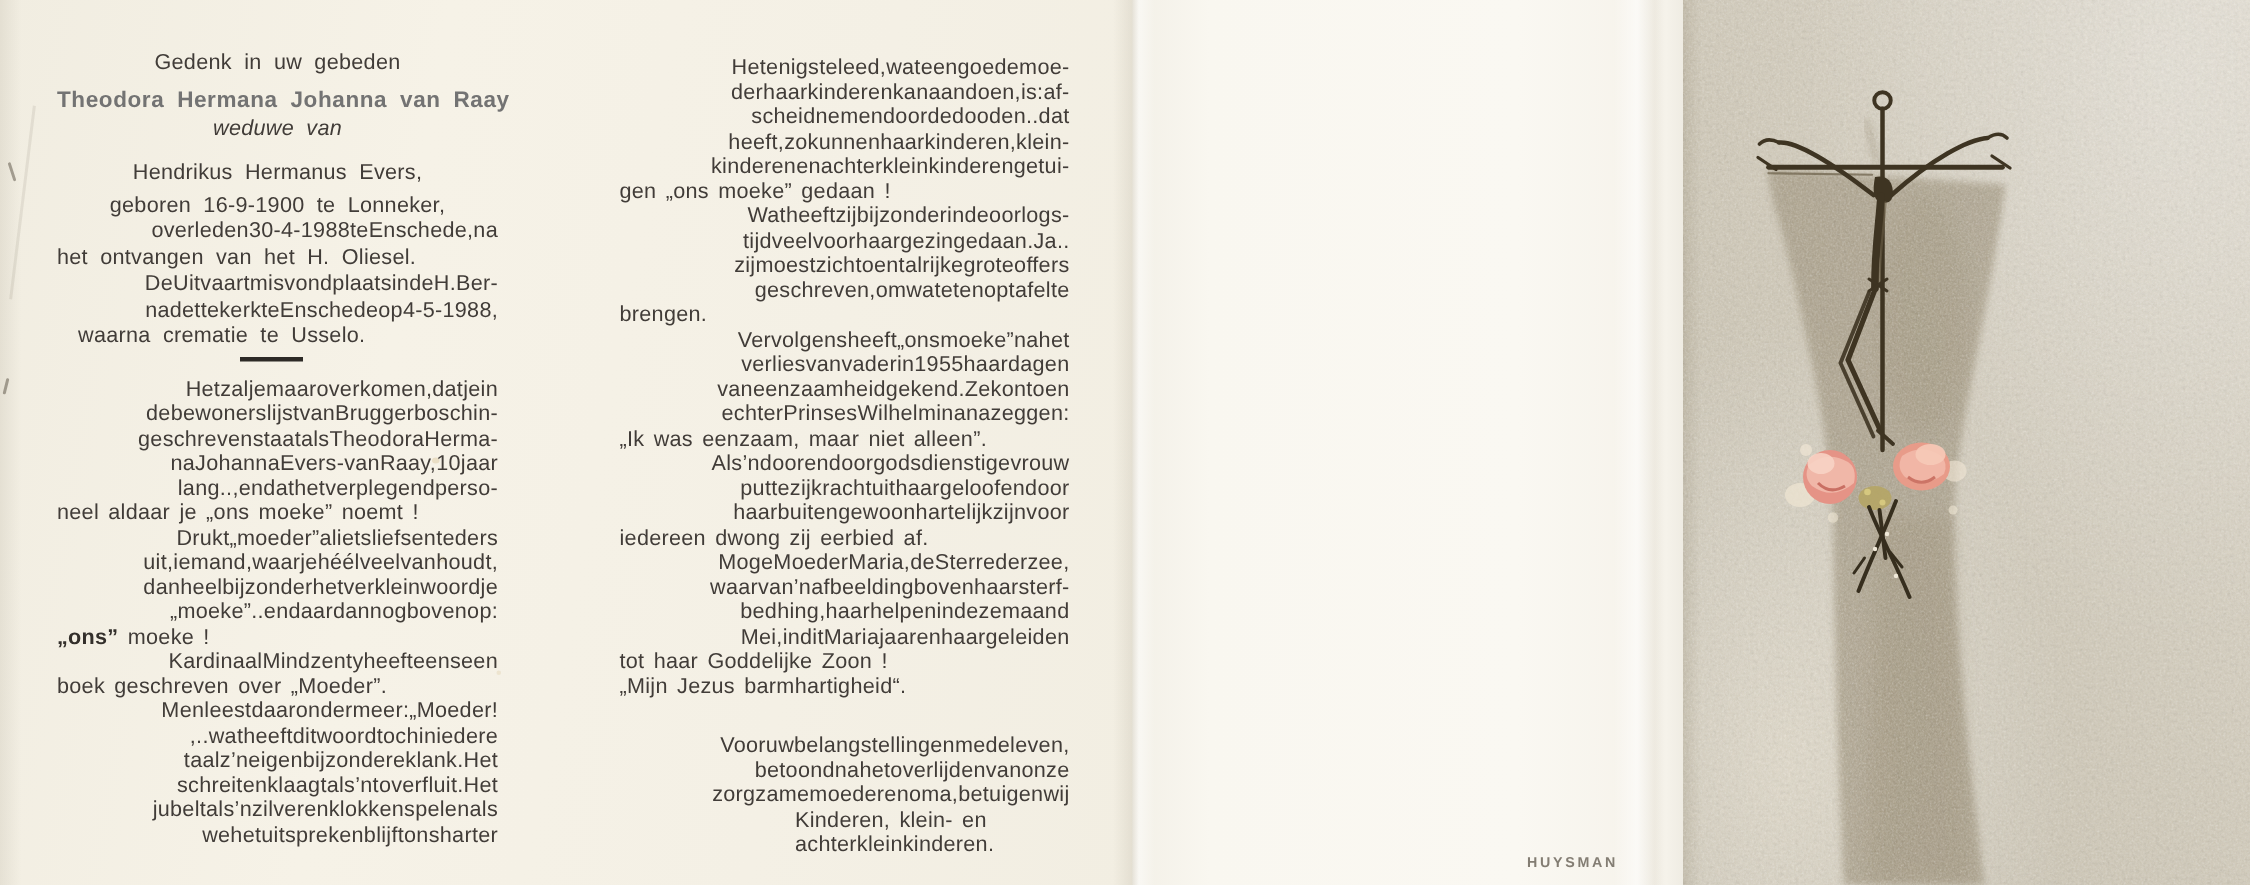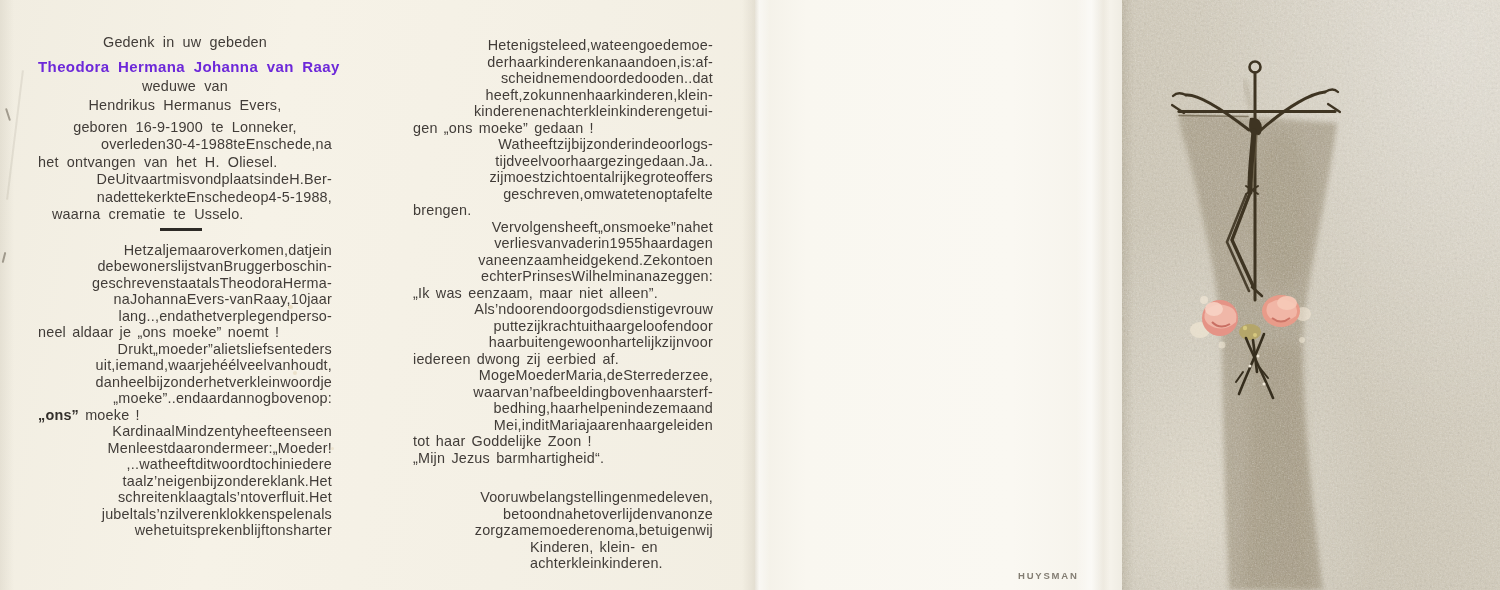--- a/index.html
+++ b/index.html
@@ -34,24 +34,24 @@
   .col-left{left:38px;top:34px;width:294px;}
   .col-mid{left:413px;top:37px;width:300px;}
 
   .tl{height:16.5px;line-height:16.5px;font-size:14.4px;letter-spacing:.2px;
       word-spacing:2px;white-space:pre;color:#413c38;}
   .tl.just{display:flex;justify-content:flex-end;white-space:normal;}
   .tl.just span{white-space:pre;}
   .b{font-weight:bold;color:#332f2b;}
   .c{text-align:center;}
   .name{font-size:15px;letter-spacing:.4px;}
-  .name span{font-weight:bold;color:#6d28d9;}
+  .name span{font-weight:bold;color:#737373;}
   .sp3{word-spacing:4px;}
   .lh17{height:17.4px;line-height:17.4px;}
-  .mb8{margin-bottom:8px;}.mb3{margin-bottom:3px;}.mb2{margin-bottom:2px;}.mb6{margin-bottom:6px;}
+  .mb8{margin-bottom:8px;}.mb3{margin-bottom:3px;}.mb2{margin-bottom:12px;font-style:italic;}.mb6{margin-bottom:6px;}
   .ind14{padding-left:14px;}
   .gap24{margin-top:23px;}
   .ind{padding-left:117px;}
 
   .divider{width:42px;height:2.5px;background:#2d2a26;margin:5px 0 11px 122px;}
 
   
   .mark{position:absolute;top:570px;font-size:9px;letter-spacing:1.6px;color:#94908a;}
   .mark-left{left:764px;margin-top:44px;}
   .mark-right{left:1018px;font-size:9.5px;font-weight:bold;color:#837d73;letter-spacing:1.8px;}
@@ -194,20 +194,21 @@
           <span>bovenop:</span>
         </div>
         <div class="tl"><span class="b">„ons”</span><span> moeke !</span></div>
         <div class="tl just">
           <span>Kardinaal</span>
           <span>Mindzenty</span>
           <span>heeft</span>
           <span>eens</span>
           <span>een</span>
         </div>
+        <div class="tl"><span>boek geschreven over „Moeder”.</span></div>
         <div class="tl just">
           <span>Men</span>
           <span>leest</span>
           <span>daar</span>
           <span>onder</span>
           <span>meer</span>
           <span>:</span>
           <span>„Moeder!</span>
         </div>
         <div class="tl just">

